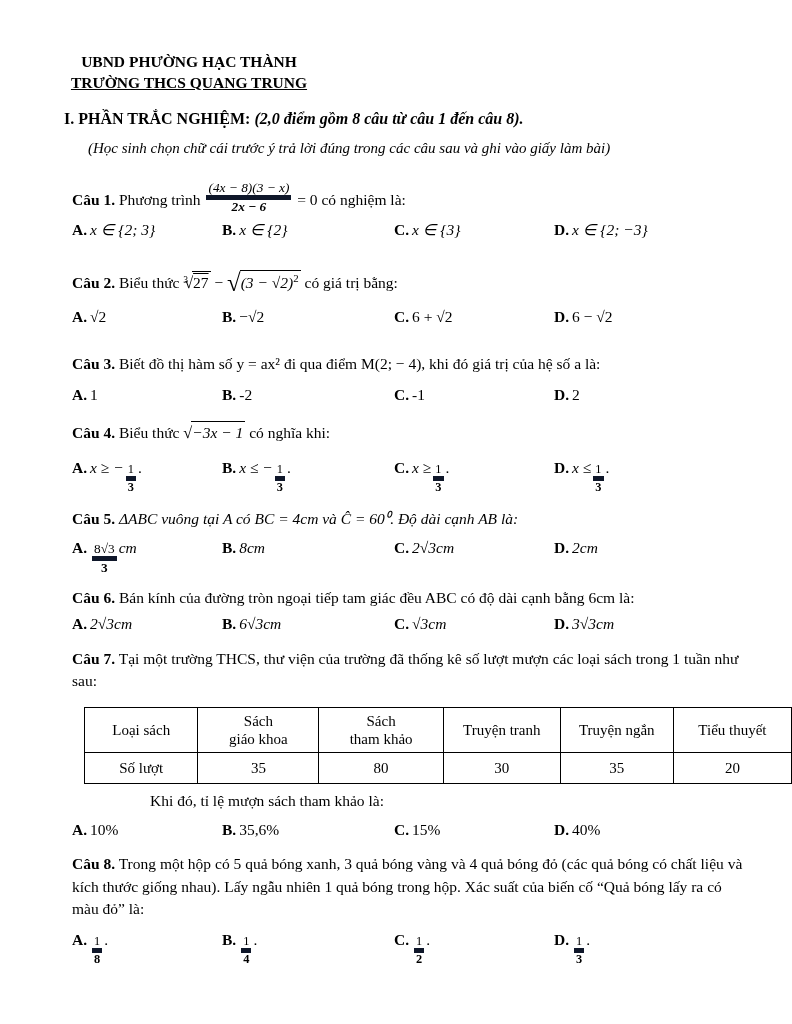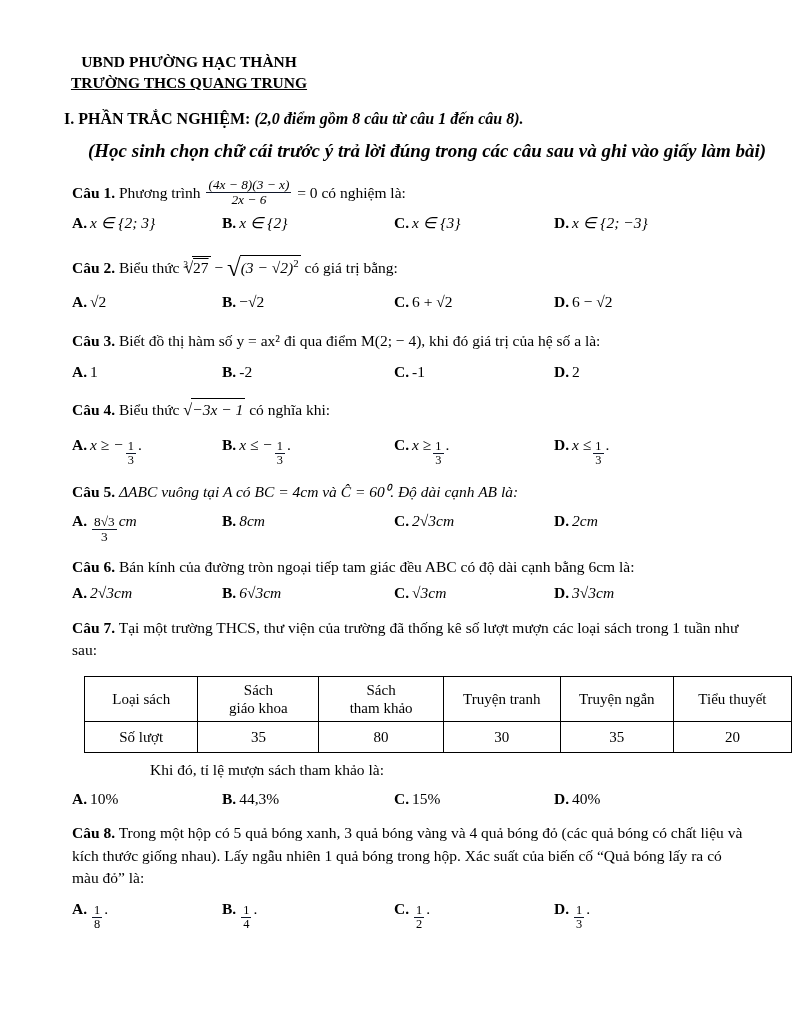--- a/index.html
+++ b/index.html
@@ -73,33 +73,32 @@
   .section-title {
     font-weight: bold;
     font-size: 16px;
     padding: 16px 0 0 64px;
   }
   .section-title .ital {
     font-style: italic;
   }
   .instruction {
     font-style: italic;
-    font-size: 19px;
+    font-size: 15px;
     padding: 12px 0 0 88px;
-    font-weight: bold;
   }
 
   
   .q {
     padding: 0 44px 0 72px;
     font-size: 15.5px;
     line-height: 1.45;
   }
   .q-stem {
-    margin-top: 16px;
+    margin-top: 24px;
   }
   .q-label {
     font-weight: bold;
   }
   .answers {
     display: flex;
     flex-direction: row;
     margin-top: 5px;
   }
   .ans {
@@ -126,22 +125,23 @@
     font-size: 0.86em;
     line-height: 1.05;
     margin: 0 2px;
   }
   .frac .num {
     display: block;
     padding: 0 2px;
   }
   .frac .den {
     display: block;
-    border-top: 1px solid #0f172a;
+    border-top: 5px solid #0f172a;
     padding: 0 2px;
+    font-weight: bold;
   }
   .frac.small { font-size: 0.8em; }
 
   
   .rad {
     display: inline-block;
     position: relative;
     white-space: nowrap;
   }
   .rad > .sign { font-size: 1.05em; }
@@ -410,21 +410,21 @@
   <div class="tbl-caption">Khi đó, tỉ lệ mượn sách tham khảo là:</div>
 
   <div class="q">
     <div class="answers" style="margin-top:9px;">
       <div class="ans ans-a">
           <span class="lab">A.</span>
           <span>10%</span>
         </div>
       <div class="ans ans-b">
           <span class="lab">B.</span>
-          <span>44,3%</span>
+          <span>35,6%</span>
         </div>
       <div class="ans ans-c">
           <span class="lab">C.</span>
           <span>15%</span>
         </div>
       <div class="ans ans-d">
           <span class="lab">D.</span>
           <span>40%</span>
         </div>
     </div>

